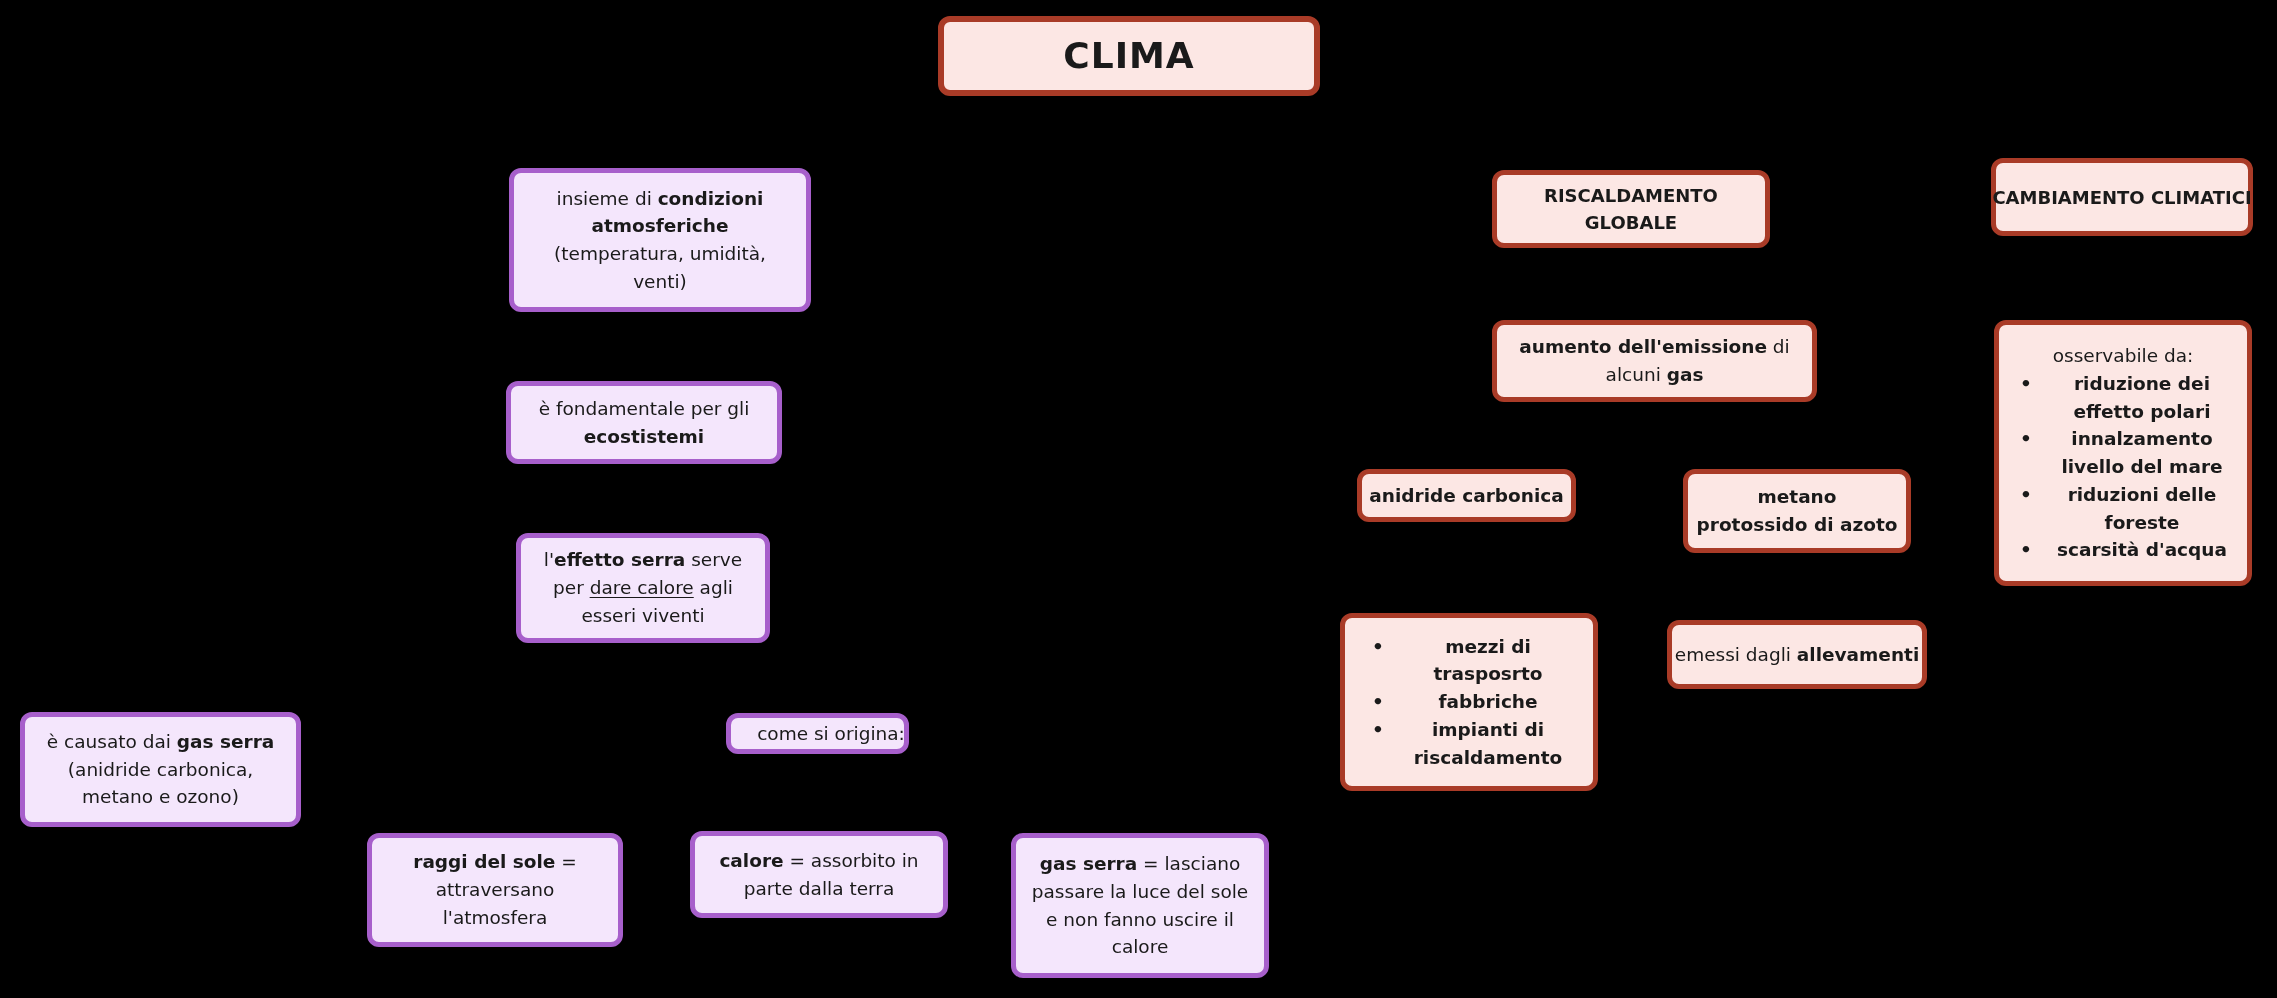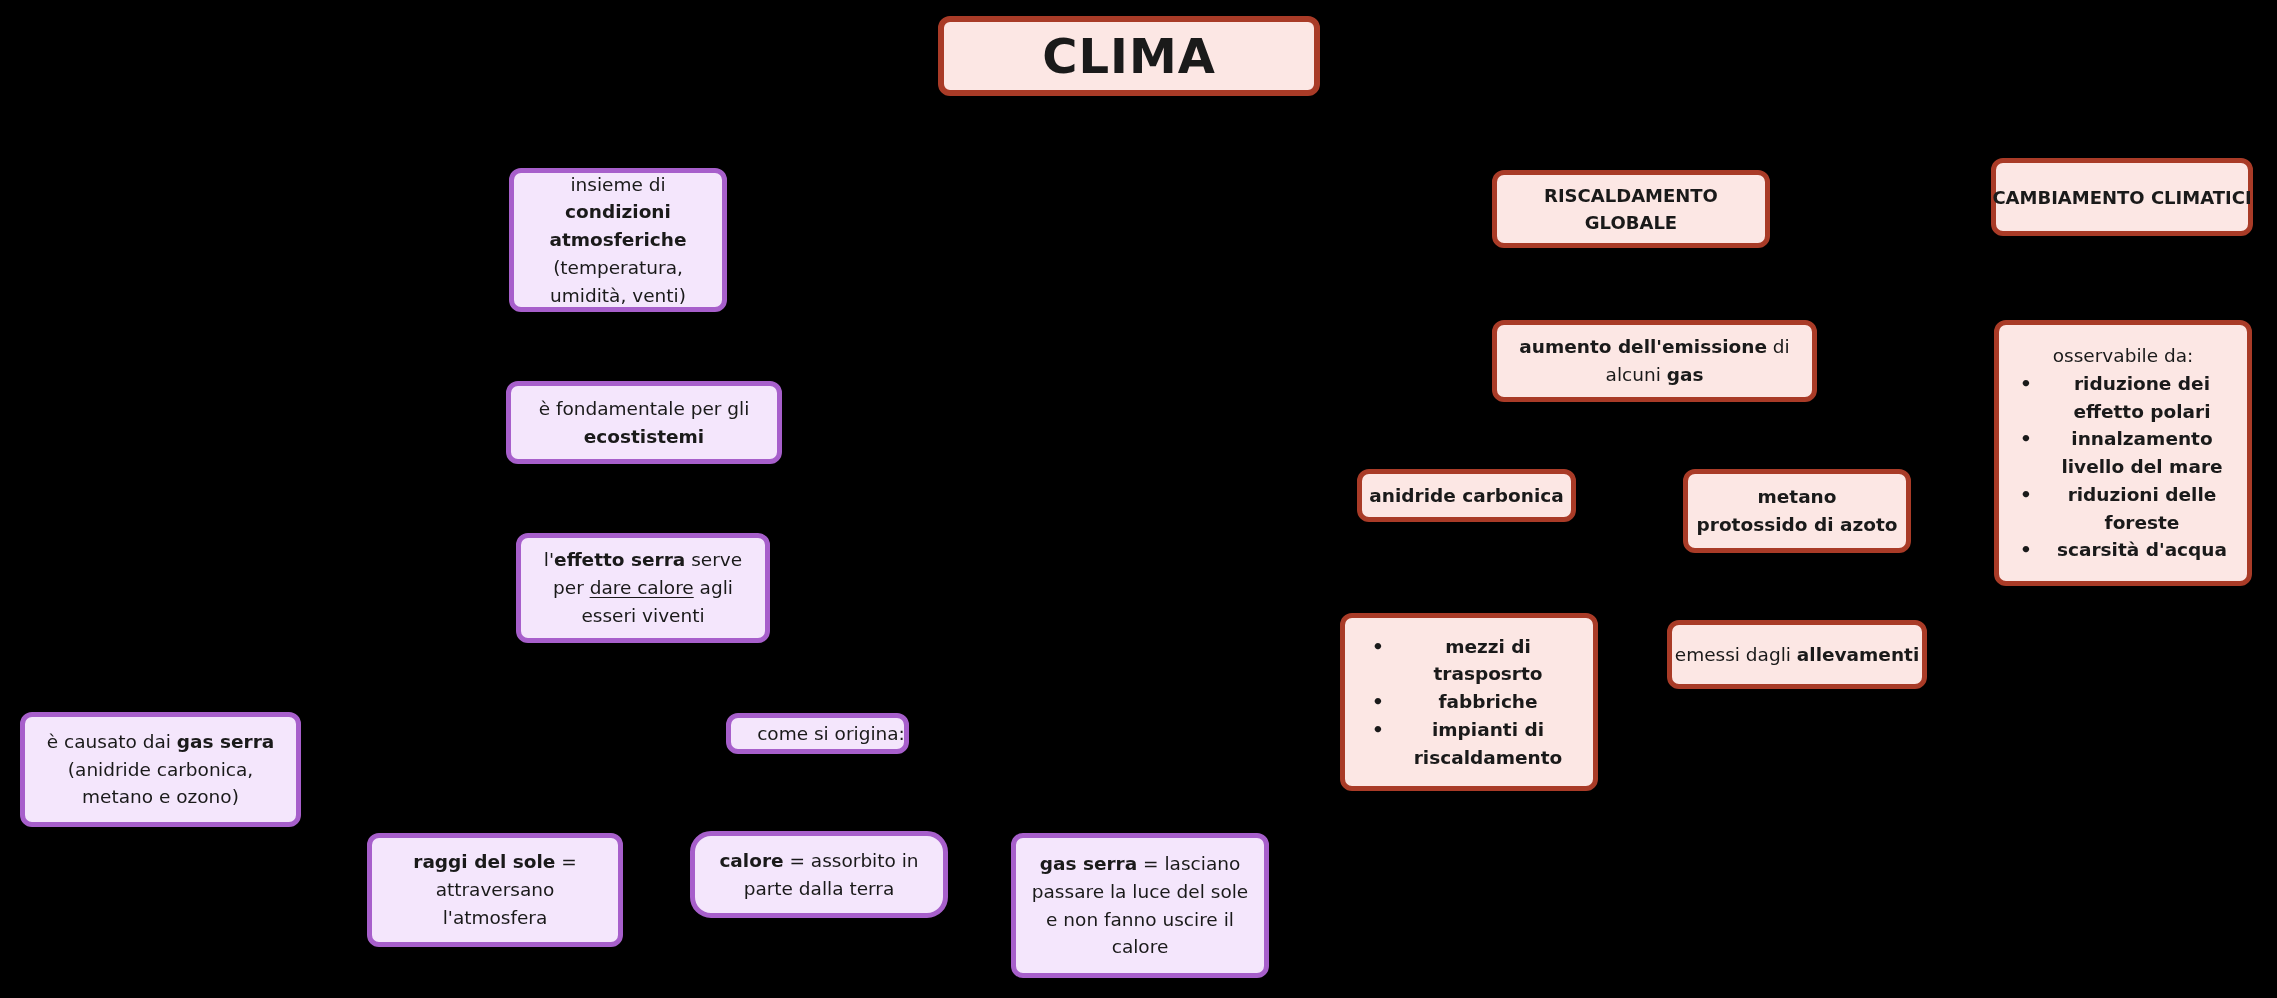--- a/index.html
+++ b/index.html
@@ -31,21 +31,21 @@
     text-align:center;
     padding:10px 14px;
     font-size:18.5px;
     line-height:1.5;
   }
   .purple{background:var(--purple-fill);border-color:var(--purple-border);}
   .red{background:var(--red-fill);border-color:var(--red-border);}
   .t{display:block;}
   .bold,b{font-weight:700;}
   u{text-underline-offset:3px;}
-  .title{font-weight:700;font-size:48px;letter-spacing:1px;}
+  .title{font-weight:700;font-size:36px;letter-spacing:1px;}
   .heading{font-weight:700;font-size:18px;}
   .nowrap{white-space:nowrap;}
   .tight{padding:4px 6px;}
   .line{display:block;}
   ul.blist{
     list-style:none;
     margin:0;padding:0;
     width:100%;
     font-weight:700;
   }
@@ -57,21 +57,21 @@
 </style>
 </head>
 <body>
 
 <div class="canvas">
 
   <div class="node red" style="left:938px;top:16px;width:382px;height:80px;border-width:6px;">
     <span class="t title">CLIMA</span>
   </div>
 
-  <div class="node purple" style="left:509px;top:168px;width:218px;height:144px;">
+  <div class="node purple" style="left:509px;top:168px;width:302px;height:144px;">
     <span class="t"><span>insieme di </span><b>condizioni atmosferiche</b><span> (temperatura, umidità, venti)</span></span>
   </div>
 
   <div class="node purple" style="left:506px;top:381px;width:276px;height:83px;">
     <span class="t"><span>è fondamentale per gli </span><b>ecostistemi</b></span>
   </div>
 
   <div class="node purple" style="left:516px;top:533px;width:254px;height:110px;">
     <span class="t"><span>l'</span><b>effetto serra</b><span> serve per </span><u>dare calore</u><span> agli esseri viventi</span></span>
   </div>
@@ -81,21 +81,21 @@
   </div>
 
   <div class="node purple" style="left:726px;top:713px;width:183px;height:41px;padding-left:41px;">
     <span class="t nowrap">come si origina:</span>
   </div>
 
   <div class="node purple" style="left:367px;top:833px;width:256px;height:114px;">
     <span class="t"><b>raggi del sole</b><span> = attraversano l'atmosfera</span></span>
   </div>
 
-  <div class="node purple" style="left:690px;top:831px;width:258px;height:87px;border-radius:21px;">
+  <div class="node purple" style="left:690px;top:831px;width:258px;height:87px;">
     <span class="t"><b>calore</b><span> = assorbito in parte dalla terra</span></span>
   </div>
 
   <div class="node purple" style="left:1011px;top:833px;width:258px;height:145px;">
     <span class="t"><b>gas serra</b><span> = lasciano passare la luce del sole e non fanno uscire il calore</span></span>
   </div>
 
   <div class="node red" style="left:1492px;top:170px;width:278px;height:78px;">
     <span class="t heading">
         <span class="line">RISCALDAMENTO</span>

